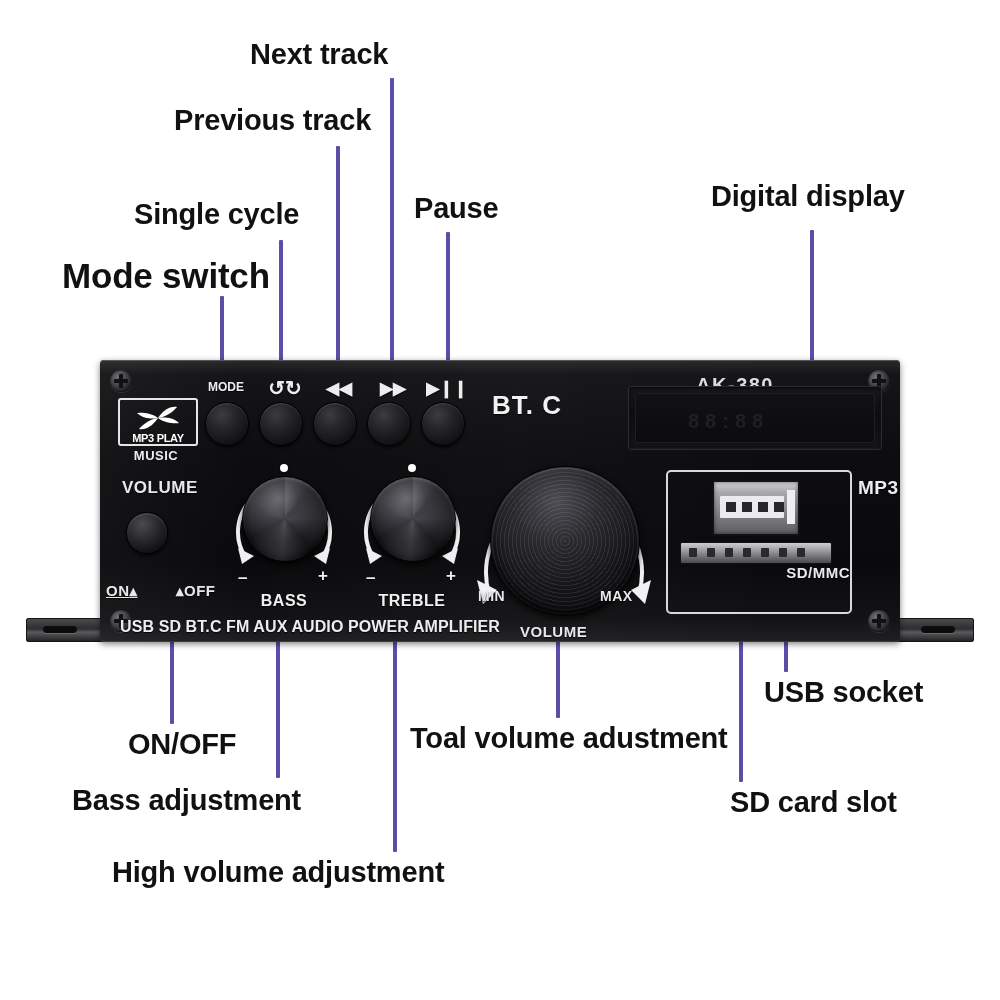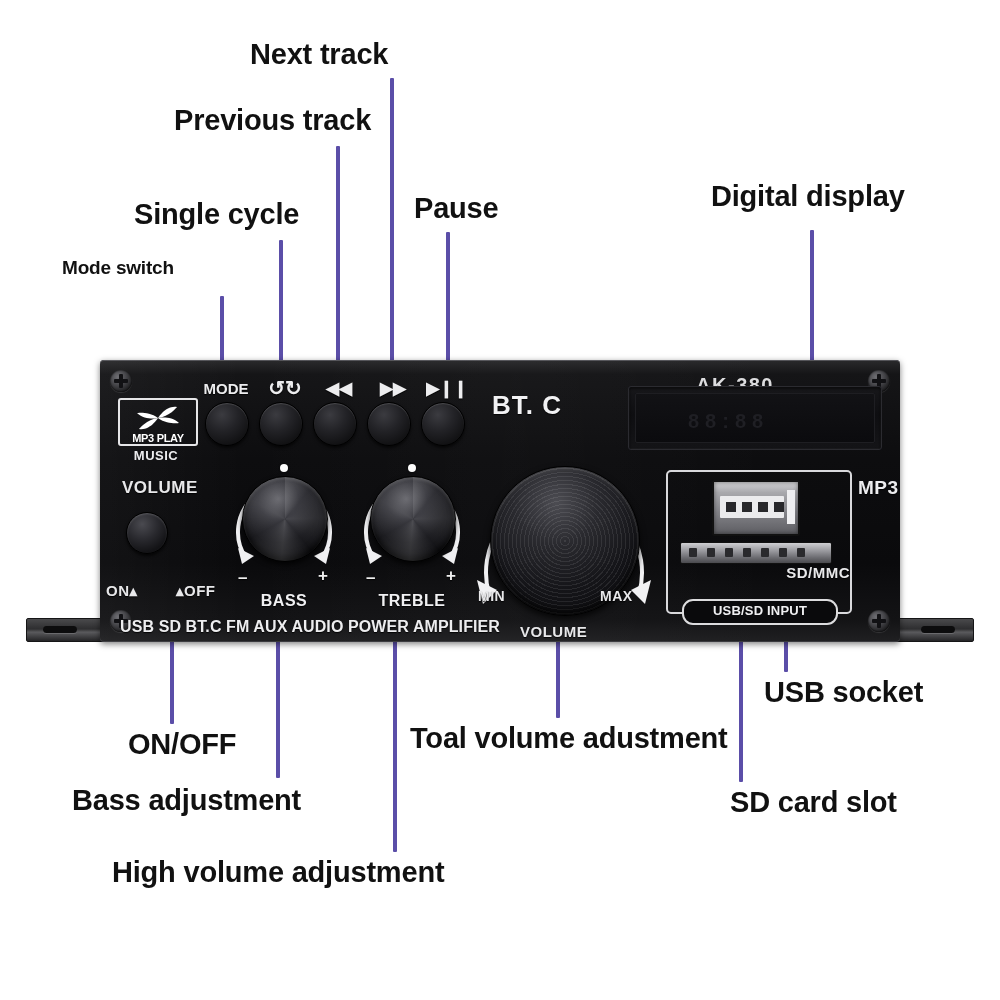--- a/index.html
+++ b/index.html
@@ -115,21 +115,21 @@
   }
 
   
   .tbtn{
     position:absolute;width:42px;height:42px;border-radius:50%;
     background:radial-gradient(circle at 38% 28%,#3b3b40 0%,#232327 40%,#121214 75%,#09090a 100%);
     box-shadow:inset 0 1px 1px rgba(255,255,255,.16), 0 2px 3px rgba(0,0,0,.65);
     border:1px solid #000;
   }
   .tlabel{
-    position:absolute;color:#ededef;font-weight:bold;font-size:15px;
+    position:absolute;color:#ededef;font-weight:bold;font-size:12px;
     text-align:center;white-space:nowrap;
     text-shadow:0 1px 1px rgba(0,0,0,.9);
   }
 
   
   .knobwrap{position:absolute;}
   .knob{
     position:absolute;border-radius:50%;
     background:
       radial-gradient(circle at 42% 26%,#6a6a70 0%,#3a3a40 26%,#1d1d21 55%,#101013 78%,#060608 100%);
@@ -235,21 +235,21 @@
   }
   .seg-ghost{
     position:absolute;color:#1f1f24;font-weight:bold;
     font-family:"Liberation Sans", sans-serif;
     font-size:20px;letter-spacing:6px;
   }
 
   #model-txt{right:126px;top:14px;font-size:20px;letter-spacing:1.5px;color:#dcdcde;}
   #btc-txt{left:392px;top:30px;font-size:26px;letter-spacing:1px;color:#f2f2f4;}
   #power-word{left:22px;top:118px;font-size:17px;letter-spacing:.5px;}
-  #on-word{left:6px;top:222px;font-size:15px;letter-spacing:.5px;}
+  #on-word{left:6px;top:222px;font-size:15px;letter-spacing:.5px;text-decoration:underline;}
   #off-word{left:76px;top:222px;font-size:15px;letter-spacing:.5px;}
   #bottom-strip{
     position:absolute;left:20px;bottom:6px;
     font-size:16px;letter-spacing:.1px;color:#ededef;font-weight:bold;
     text-shadow:0 1px 1px rgba(0,0,0,.9);white-space:nowrap;
   }
   #min-word{left:378px;top:228px;font-size:14px;letter-spacing:.5px;}
   #max-word{left:500px;top:228px;font-size:14px;letter-spacing:.5px;}
   #volume-word{left:420px;bottom:2px;font-size:15px;letter-spacing:.5px;}
   .vol-arrow{position:absolute;}
@@ -262,21 +262,21 @@
   <div class="callout" style="left:250px;top:40px;font-size:29px;">Next track</div>
 
   <div class="callout" style="left:174px;top:106px;font-size:29px;">Previous track</div>
 
   <div class="callout" style="left:711px;top:182px;font-size:29px;">Digital display</div>
 
   <div class="callout" style="left:414px;top:194px;font-size:29px;">Pause</div>
 
   <div class="callout" style="left:134px;top:200px;font-size:29px;">Single cycle</div>
 
-  <div class="callout" style="left:62px;top:258px;font-size:19px;">Mode switch</div>
+  <div class="callout" style="left:62px;top:258px;font-size:35px;">Mode switch</div>
 
   <div class="callout" style="left:764px;top:678px;font-size:29px;">USB socket</div>
 
   <div class="callout" style="left:410px;top:724px;font-size:29px;">Toal volume adustment</div>
 
   <div class="callout" style="left:128px;top:730px;font-size:29px;">ON/OFF</div>
 
   <div class="callout" style="left:730px;top:788px;font-size:29px;">SD card slot</div>
 
   <div class="callout" style="left:72px;top:786px;font-size:29px;">Bass adjustment</div>
@@ -405,21 +405,20 @@
         <div id="sd-slot">
           <div class="sd-tooth" style="left:8px;"></div>
           <div class="sd-tooth" style="left:26px;"></div>
           <div class="sd-tooth" style="left:44px;"></div>
           <div class="sd-tooth" style="left:62px;"></div>
           <div class="sd-tooth" style="left:80px;"></div>
           <div class="sd-tooth" style="left:98px;"></div>
           <div class="sd-tooth" style="left:116px;"></div>
         </div>
         <div id="sd-label">SD/MMC</div>
-        <div id="usbsd-pill">USB/SD INPUT</div>
       </div>
       <div class="silk" id="mp3-side">MP3</div>
 
       <div id="bottom-strip">USB SD BT.C FM AUX AUDIO POWER AMPLIFIER</div>
 
     </div>
   </div>
 </div>
 
 </body></html>

